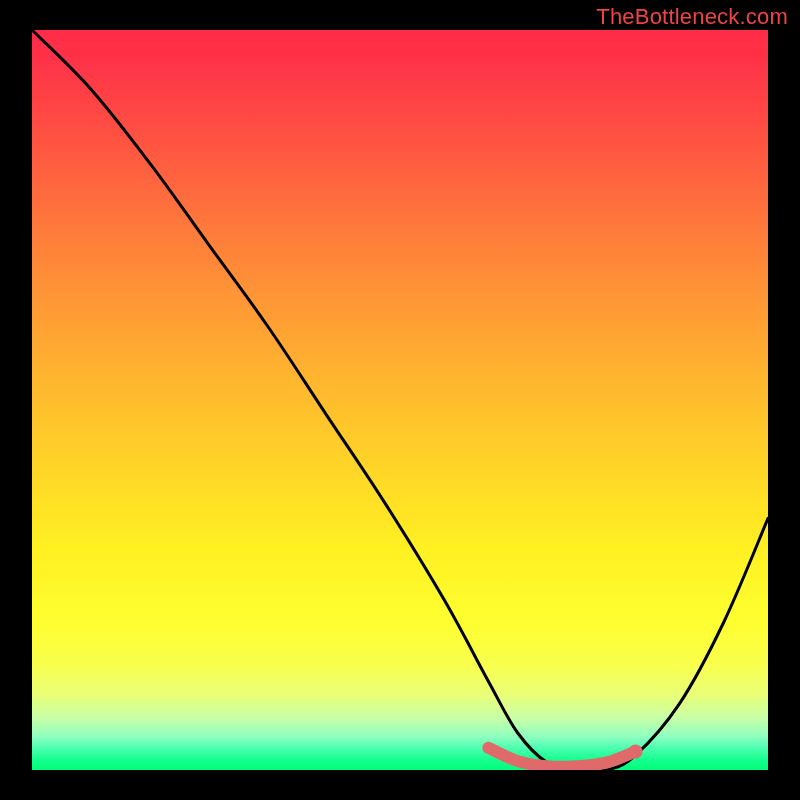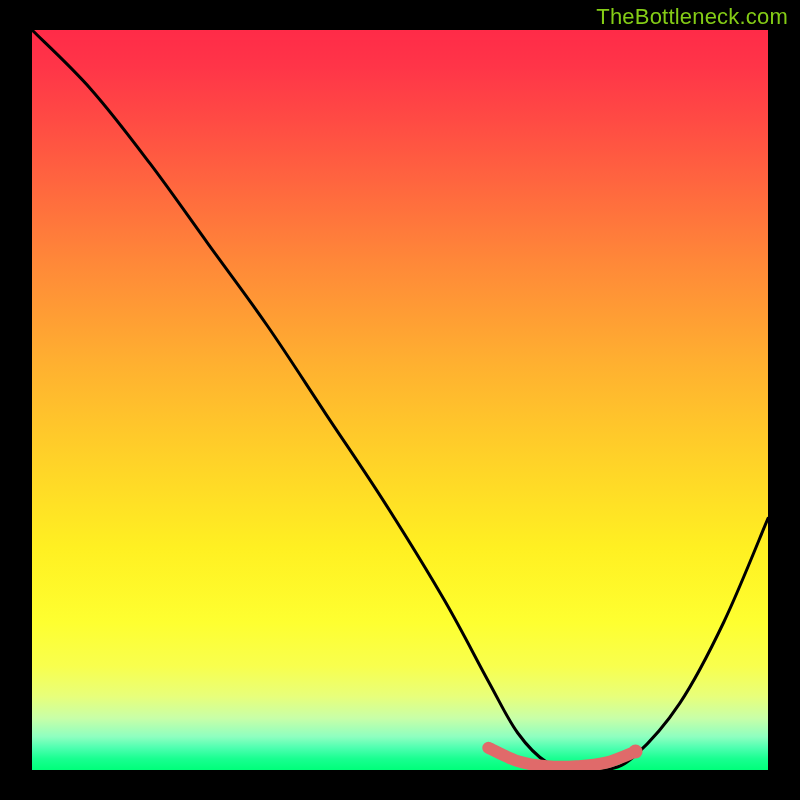--- a/index.html
+++ b/index.html
@@ -8,21 +8,21 @@
     height: 800px;
     background: #000;
     position: relative;
     overflow: hidden;
     font-family: Arial, sans-serif;
   }
   .watermark {
     position: absolute;
     top: 4px;
     right: 12px;
-    color: #84cc16;
+    color: #ef4444;
     font-size: 22px;
     font-weight: 500;
     z-index: 10;
     letter-spacing: 0.2px;
   }
   .plot-area {
     position: absolute;
     left: 32px;
     top: 30px;
     width: 736px;

